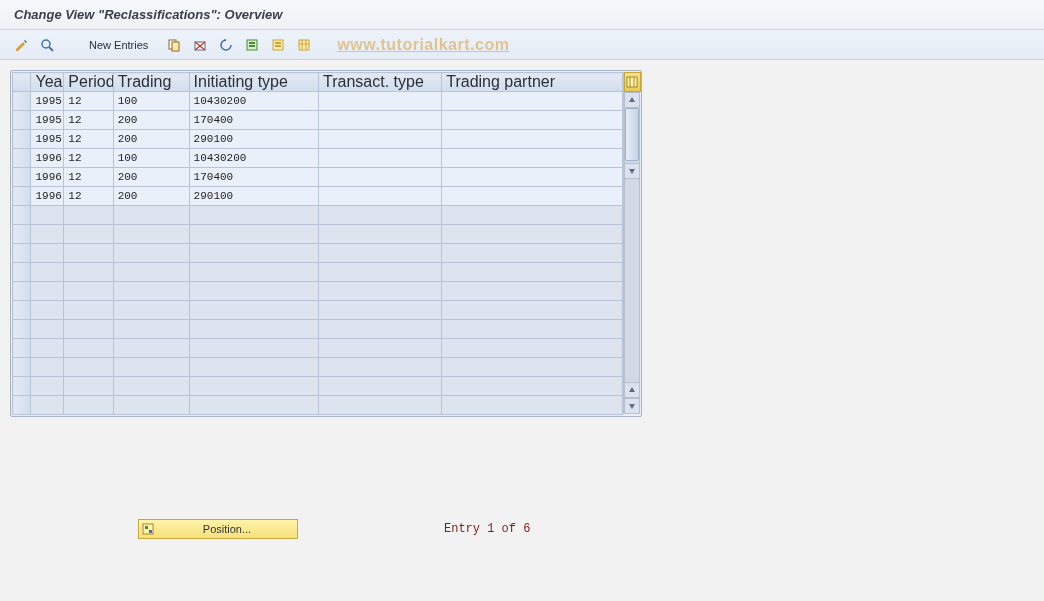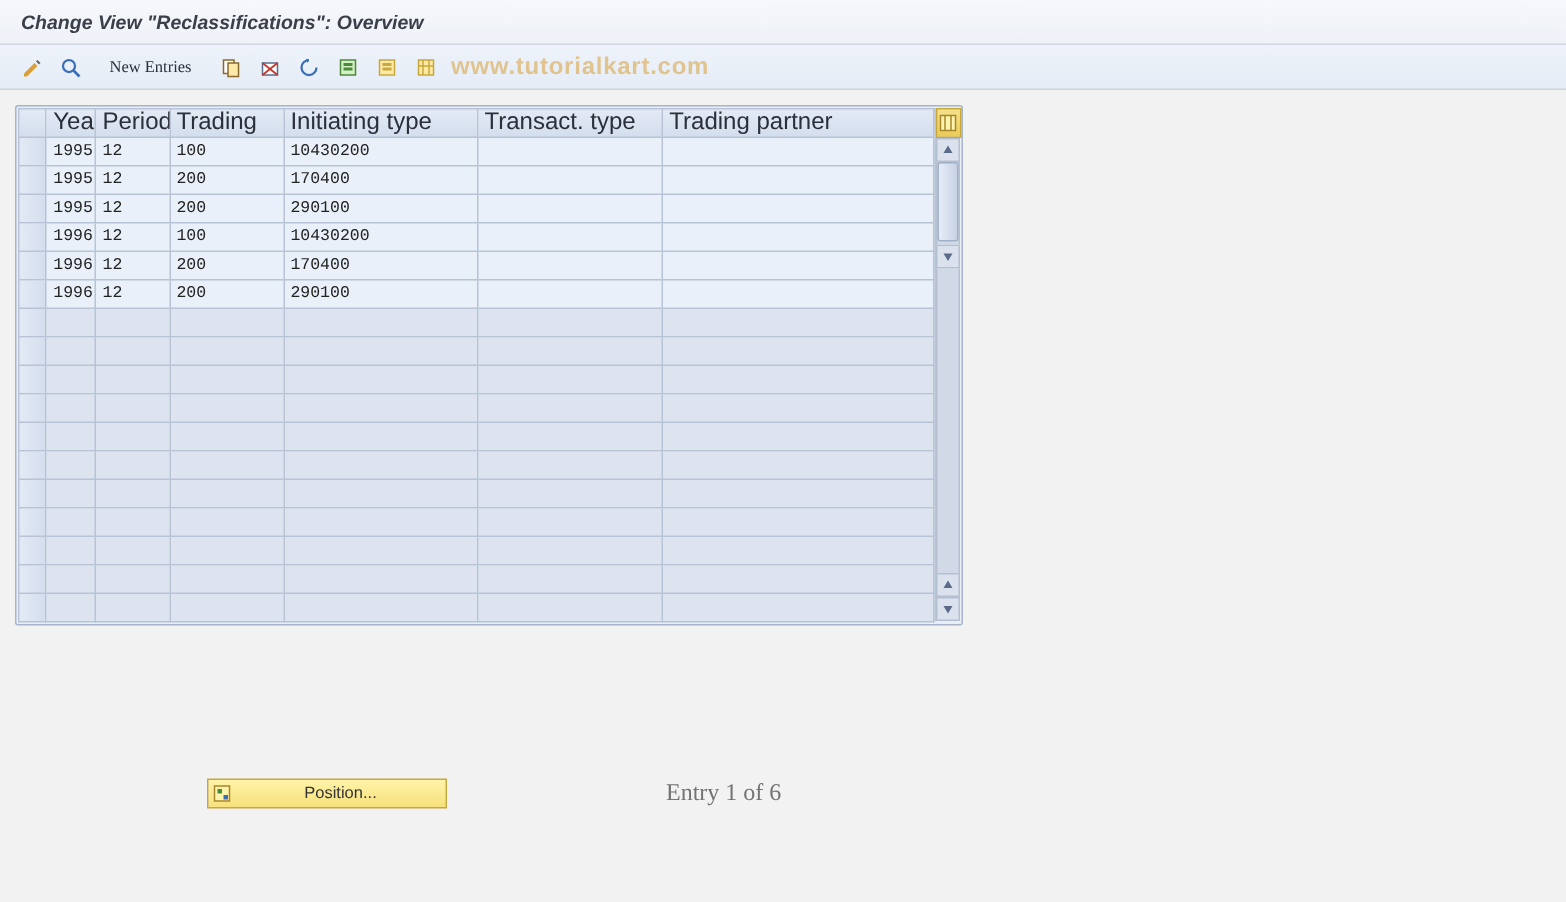--- a/index.html
+++ b/index.html
@@ -44,33 +44,33 @@
       cursor:pointer;
     }
     .tbtn svg { display:block; }
     .new-entries {
       font-size:11px;
       color:#2a2f3a;
       padding:2px 6px;
       border:1px solid transparent;
       border-radius:2px;
       cursor:pointer;
-      margin-left:4px;
+      margin-left:20px;
       margin-right:4px;
-      font-family:Liberation Serif, serif;
     }
     .watermark {
       font-size:16px;
       font-weight:bold;
       color:#d9a03a;
       opacity:0.55;
-      margin-left:2px;
+      margin-left:18px;
       font-family: Arial, sans-serif;
       pointer-events:none;
       letter-spacing:0.5px;
+      text-decoration:underline;
     }
     .content {
       padding: 10px;
     }
     .table-wrap {
       display:flex;
       align-items:flex-start;
       border:1px solid #a7b4c8;
       border-radius:2px;
       background:#e9eef6;
@@ -176,23 +176,23 @@
       padding:0;
     }
     .position-btn .icon-box {
       width:18px; height:18px;
       display:flex; align-items:center; justify-content:center;
     }
     .position-btn .label {
       flex:1; text-align:center;
     }
     .entry-text {
-      font-family: Liberation Serif, serif;
-      font-size:16px;
-      color:#737373;
+      font-family: Liberation Mono, monospace;
+      font-size:12px;
+      color:#7f1d1d;
     }
   </style>
 </head>
 <body>
 <div class="page">
 
   <div class="title-bar">
     <span class="title">Change View "Reclassifications": Overview</span>
   </div>
 

